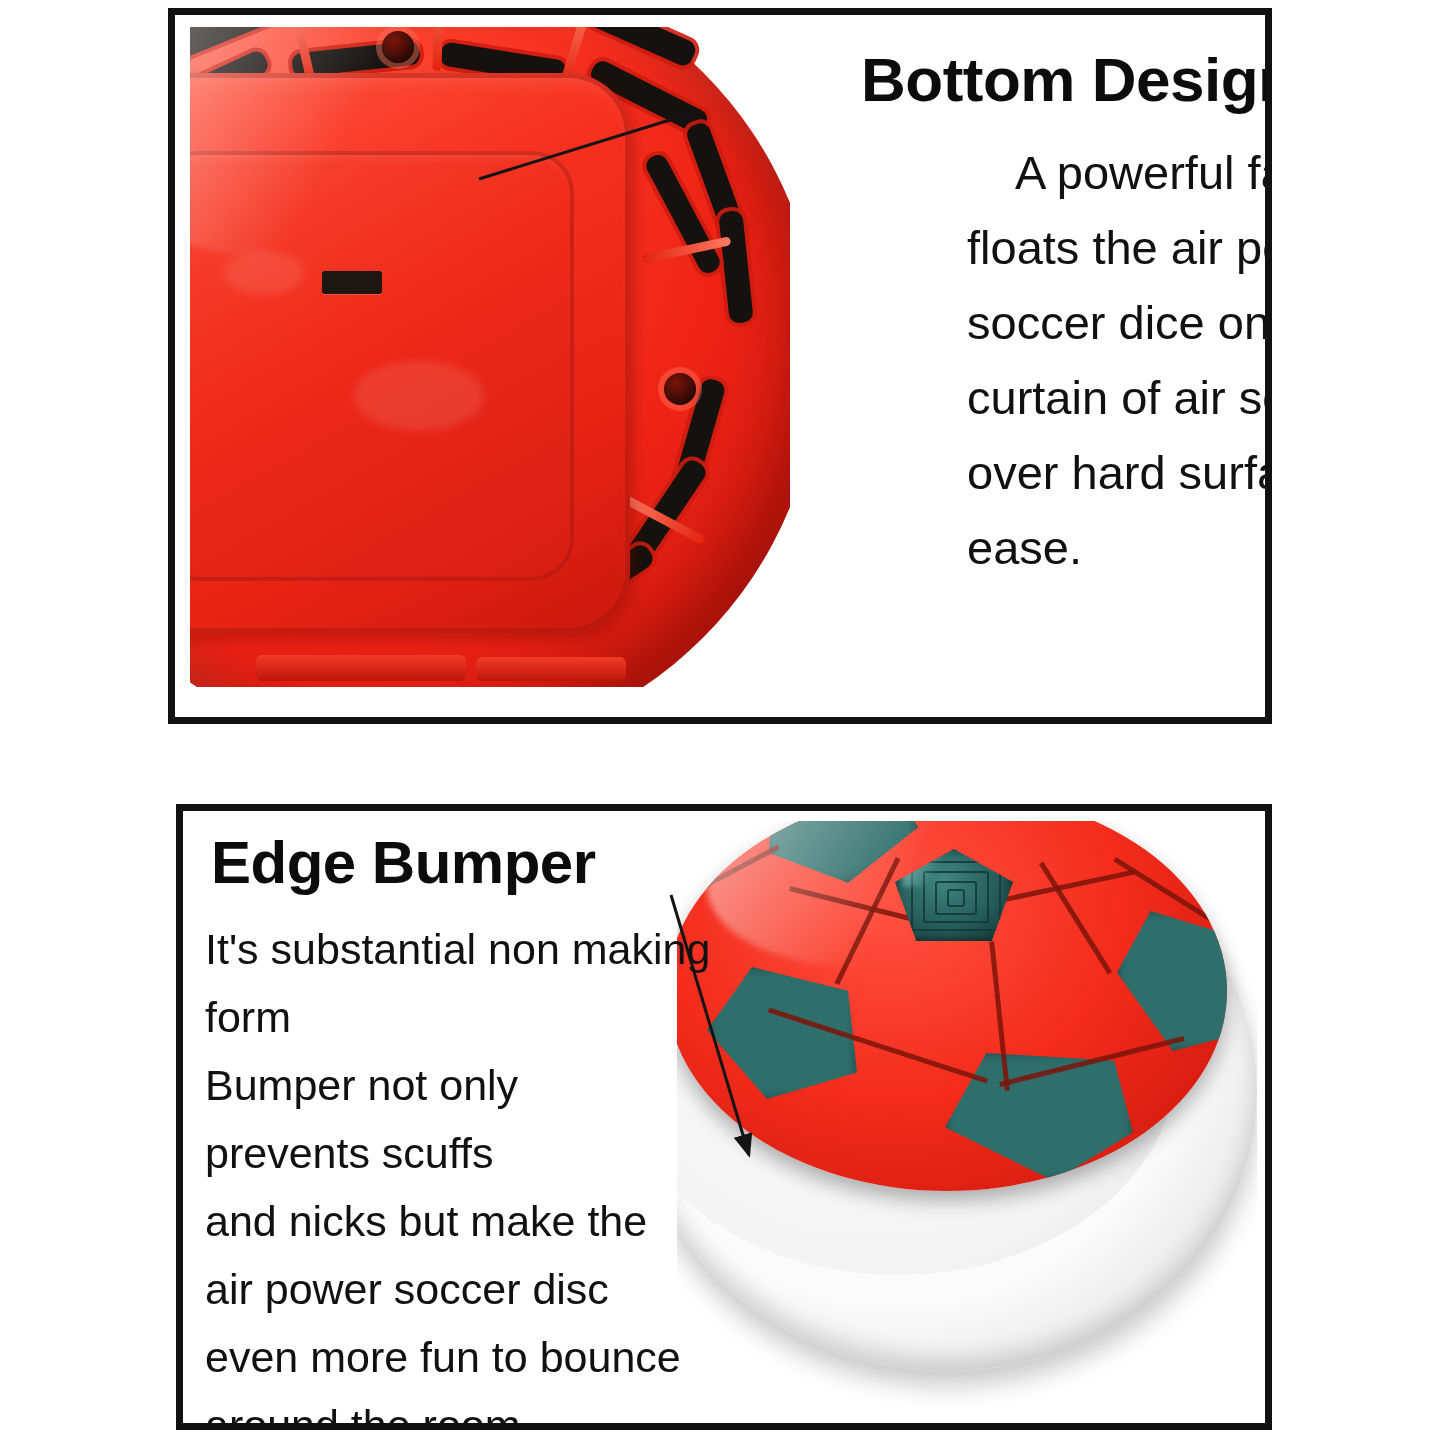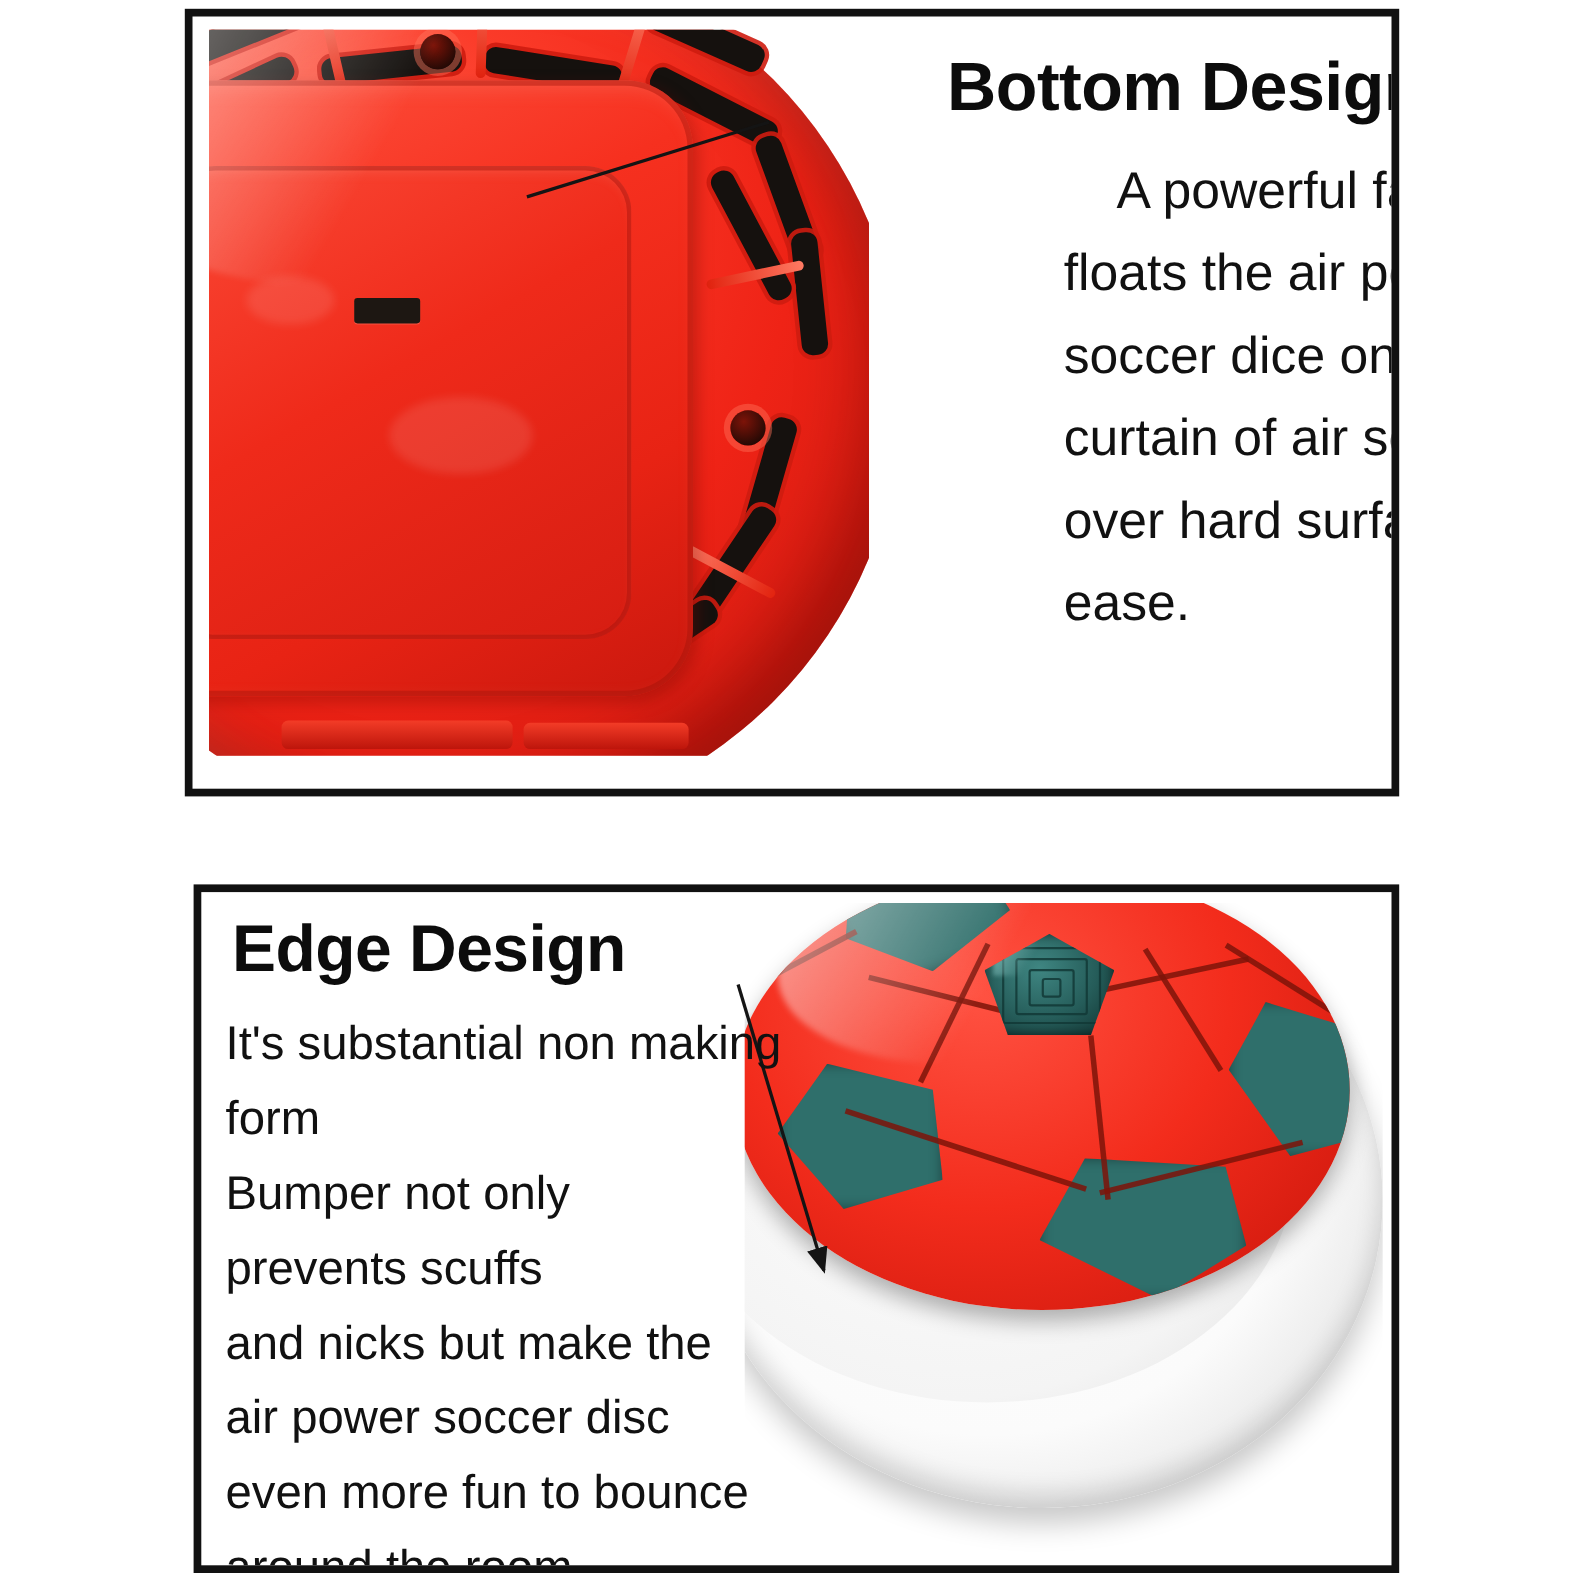--- a/index.html
+++ b/index.html
@@ -364,21 +364,21 @@
 
     <svg class="leader" id="leader-bottom" viewBox="0 0 1096 626">
       <defs>
         <marker id="arrowhead" markerWidth="9" markerHeight="9" refX="7" refY="3.2" orient="auto">
           <path d="M0,0 L8,3.2 L0,6.4 z" fill="#141414"></path>
         </marker>
       </defs>
       <line x1="488" y1="84" x2="566" y2="344" stroke="#141414" stroke-width="3" marker-end="url(#arrowhead)"></line>
     </svg>
 
-    <div class="heading" id="heading-edge-design">Edge Design</div>
+    <div class="heading" id="heading-edge-design">Edge Bumper</div>
 
     <div class="body-copy" id="copy-edge-design">It's substantial  non making form
 Bumper not only
 prevents scuffs
 and nicks but make the
 air power soccer disc
 even more fun to bounce
 around the room</div>
   </div>
 

